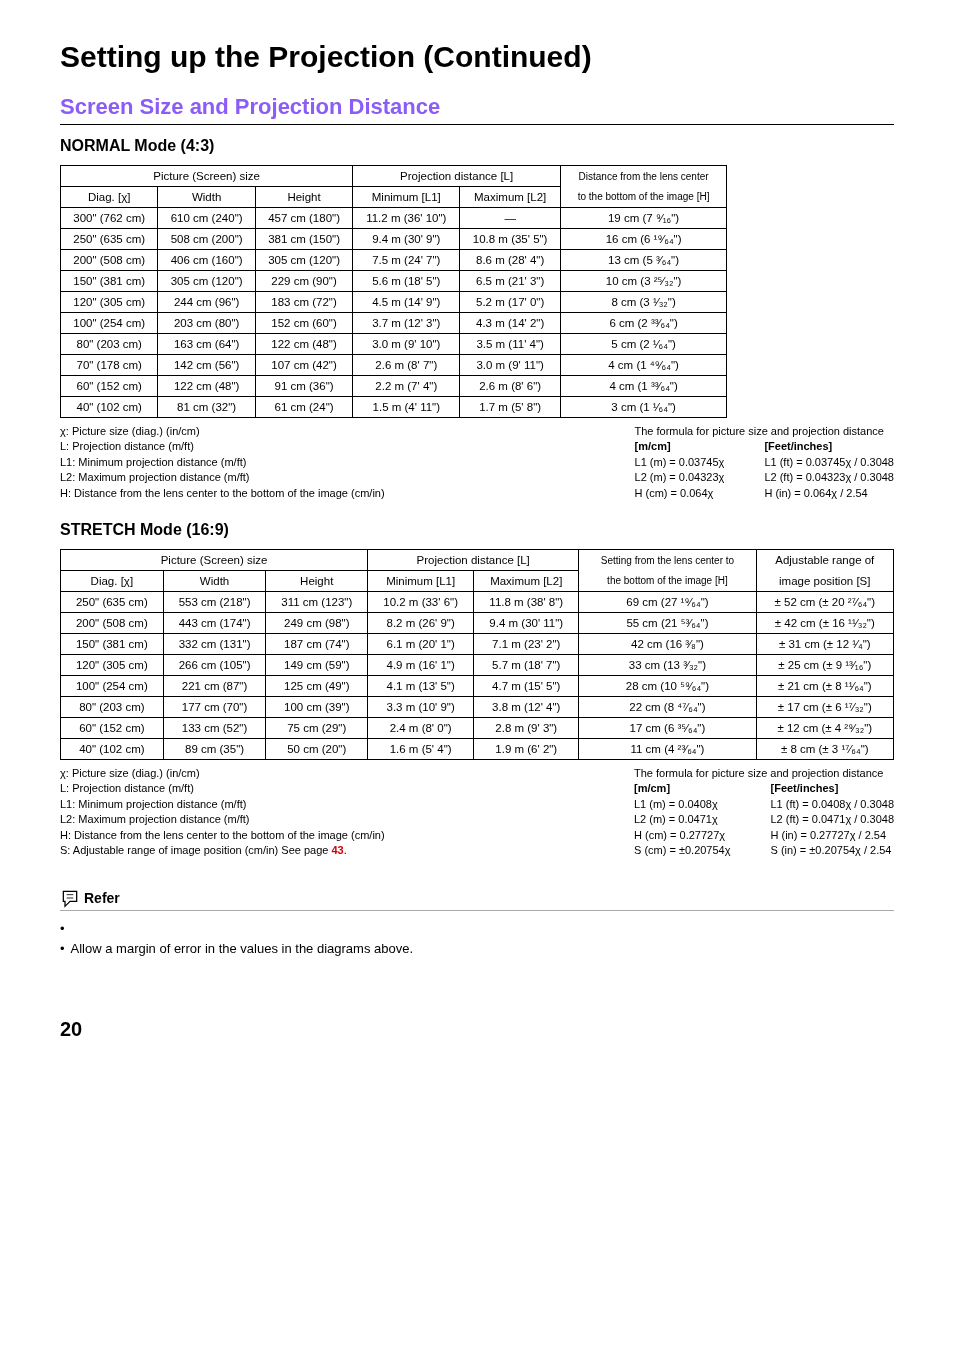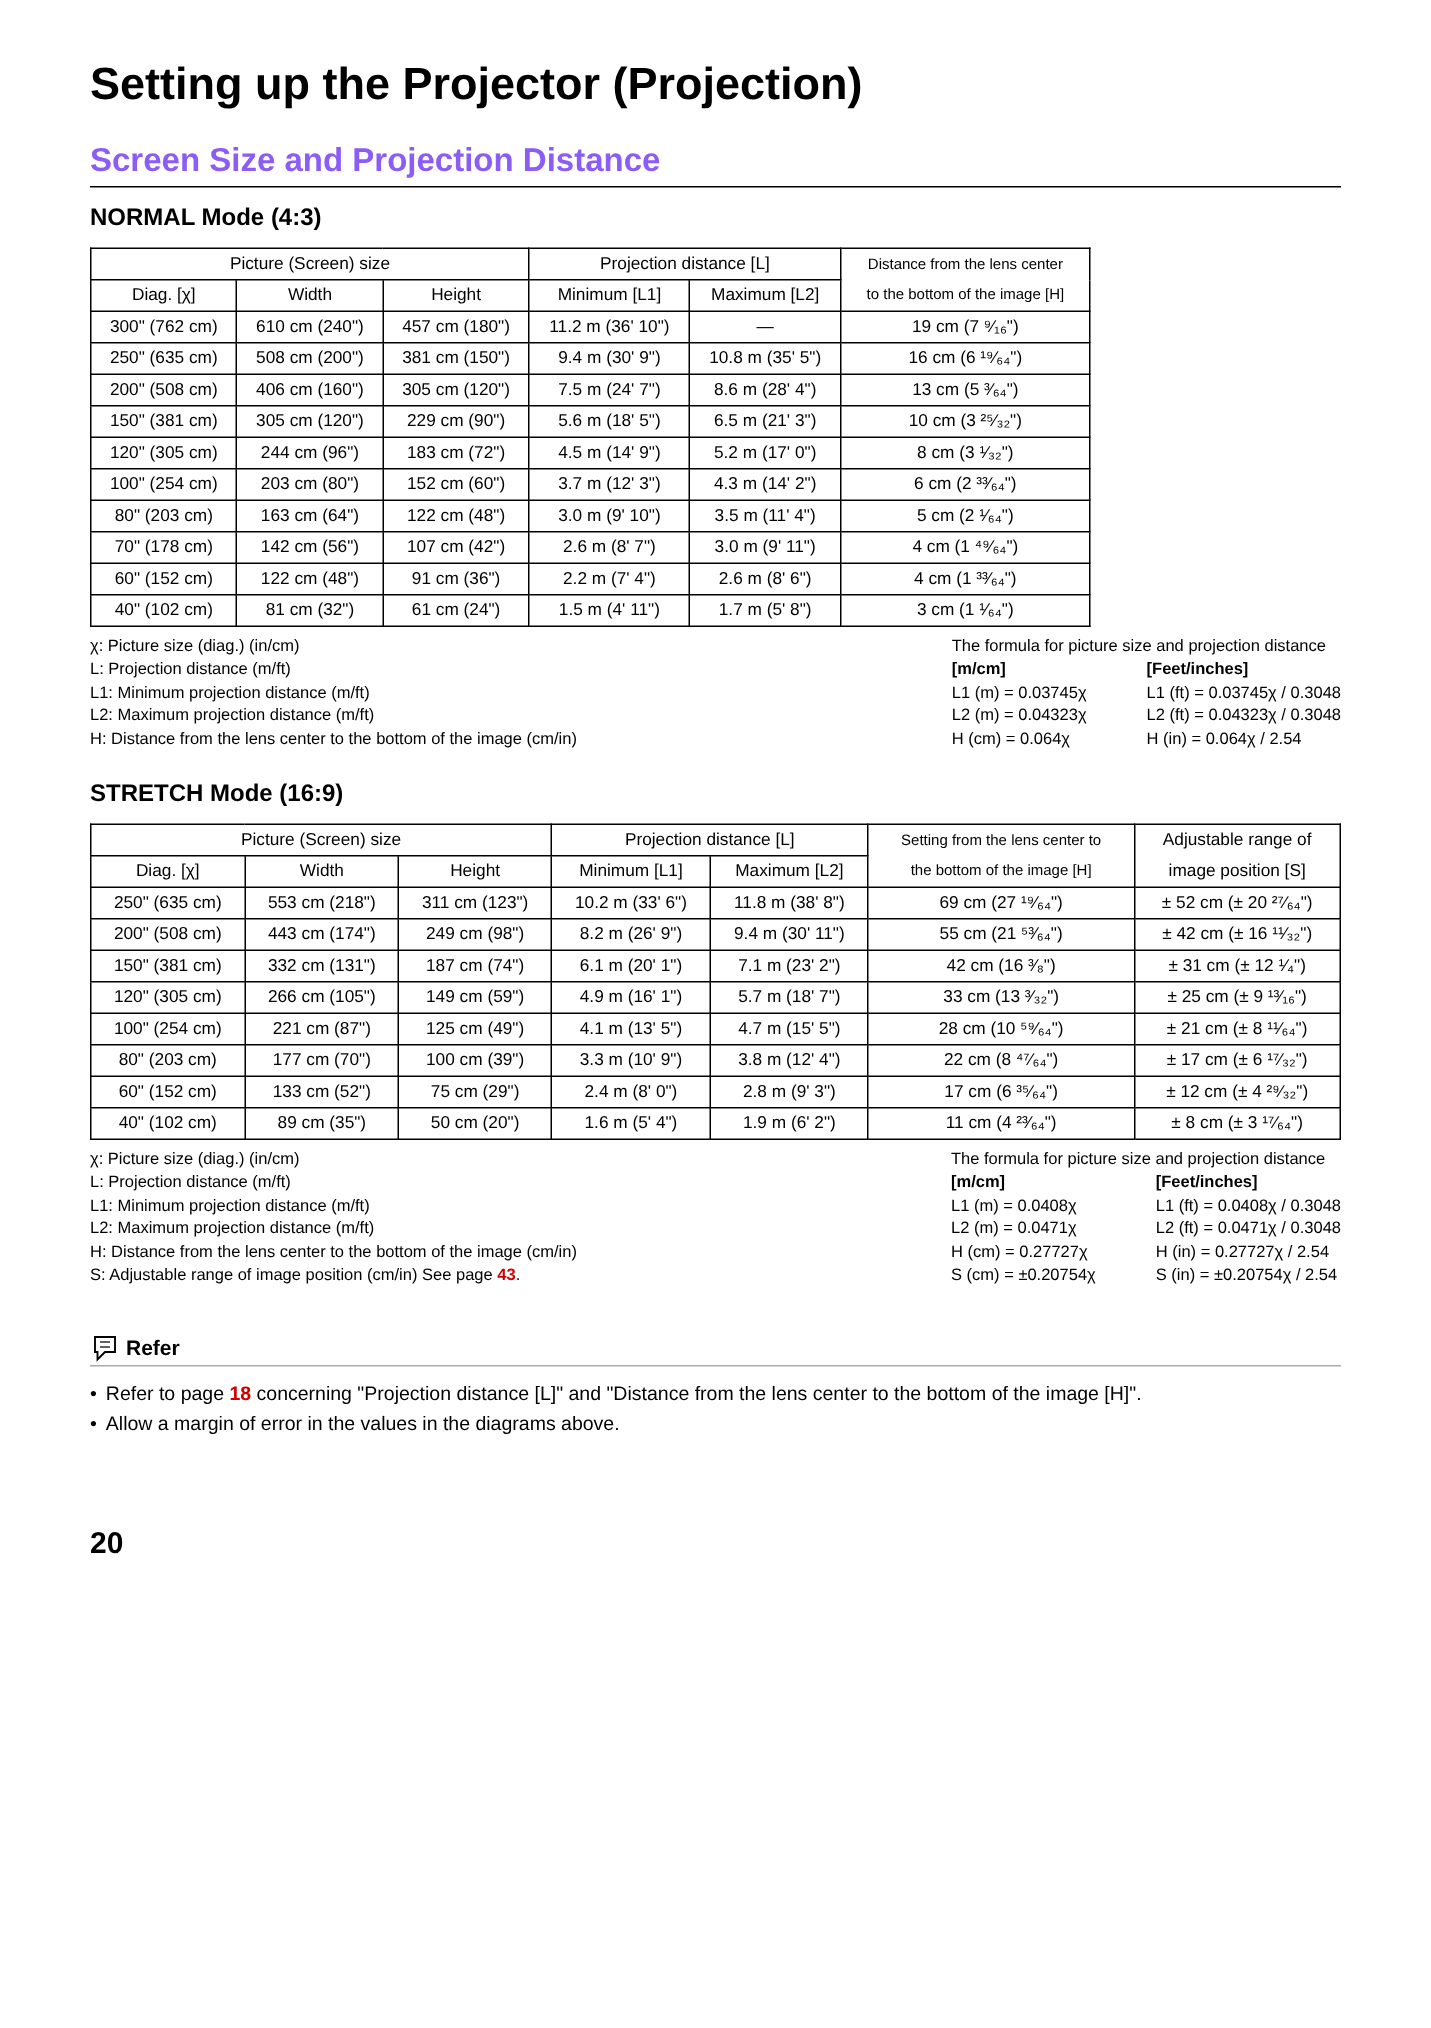--- a/index.html
+++ b/index.html
@@ -86,21 +86,21 @@
   .red { color: #d00000; font-weight: bold; }
   .page-num {
     font-size: 20px;
     font-weight: bold;
     margin-top: 60px;
   }
 </style>
 </head>
 <body>
 
-<h1>Setting up the Projector (Projection)</h1>
+<h1>Setting up the Projection (Continued)</h1>
 <h2>Screen Size and Projection Distance</h2>
 <div class="hr"></div>
 
 <h3>NORMAL Mode (4:3)</h3>
 <table style="width: 80%">
   <thead>
     <tr>
       <th colspan="3">Picture (Screen) size</th>
       <th colspan="2">Projection distance [L]</th>
       <th style="font-size:10px;border-bottom:none">Distance from the lens center</th>
@@ -367,23 +367,20 @@
       <path d="M4 4 L20 4 L20 16 L12 16 L6 22 L6 16 L4 16 Z" fill="none" stroke="#000" stroke-width="1.5"></path>
       <line x1="8" y1="8" x2="16" y2="8" stroke="#000"></line>
       <line x1="8" y1="12" x2="16" y2="12" stroke="#000"></line>
     </svg>
   <span>Refer</span>
 </div>
 <div class="note-hr"></div>
 <div class="note-body">
   <div class="bullet">
     <span class="dot">•</span>
-    <span>
-      <span>Refer to page </span><span class="red">18</span><span> concerning "Projection distance [L]" and "Distance from the lens center to the bottom of the image [H]".</span>
-    </span>
   </div>
   <div class="bullet">
     <span class="dot">•</span>
     <span>Allow a margin of error in the values in the diagrams above.</span>
   </div>
 </div>
 
 <div class="page-num">20</div>
 
 </body></html>

